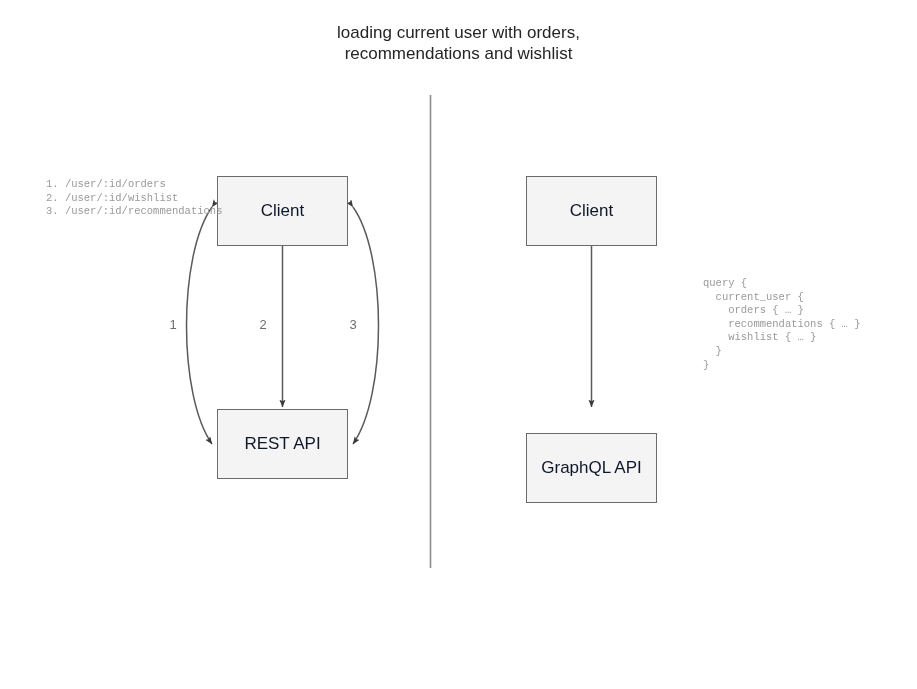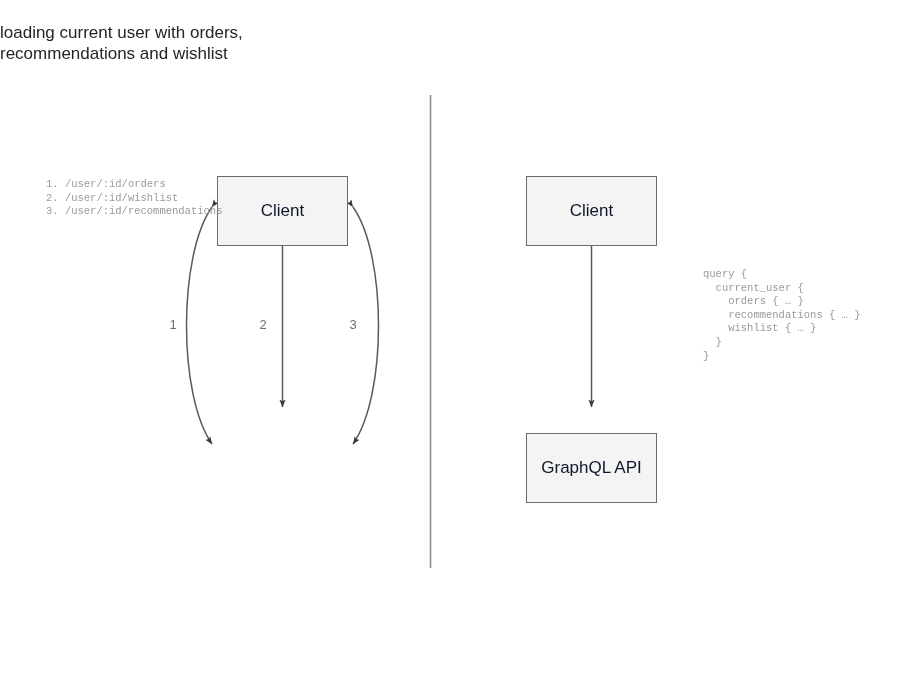--- a/index.html
+++ b/index.html
@@ -22,20 +22,21 @@
     top: 0;
     width: 917px;
     height: 689px;
   }
 
   .title {
     position: absolute;
     left: 0;
     top: 22px;
     width: 917px;
+    text-align: center;
     font-size: 17px;
     line-height: 21px;
     color: #252525;
     white-space: pre-line;
   }
 
   .node {
     position: absolute;
     box-sizing: border-box;
     background: #f4f4f4;
@@ -58,21 +59,21 @@
     position: absolute;
     font-family: "Liberation Mono", "DejaVu Sans Mono", monospace;
     font-size: 10.5px;
     line-height: 13.6px;
     color: #9a9a9a;
     white-space: pre;
     margin-left: 38px;
   }
 
   .endpoint-list { left: 8px; top: 178px; }
-  .gql-query     { left: 665px; top: 268px; }
+  .gql-query     { left: 665px; top: 277px; }
 
   .edge-label {
     position: absolute;
     font-size: 13px;
     color: #6e6e6e;
     text-align: center;
     width: 20px;
   }
   .edge-label-1 { left: 163px; top: 317px; }
   .edge-label-2 { left: 253px; top: 317px; }
@@ -110,20 +111,23 @@
 
     <path d="M 353,207 C 387,255 387,396 353,444" fill="none" stroke="#5a5a5a" stroke-width="1.5" marker-start="url(#arrowhead)" marker-end="url(#arrowhead)"></path>
 
     <line x1="591.5" y1="244" x2="591.5" y2="407" stroke="#5a5a5a" stroke-width="1.5" marker-start="url(#arrowhead)" marker-end="url(#arrowhead)"></line>
   </svg>
 
   <div class="node node-client-rest">
     <span>Client</span>
   </div>
 
+  <div class="node node-rest-api">
+    <span>REST API</span>
+  </div>
 
   <div class="mono endpoint-list">1. /user/:id/orders
 2. /user/:id/wishlist
 3. /user/:id/recommendations</div>
 
   <div class="edge-label edge-label-1">1</div>
   <div class="edge-label edge-label-2">2</div>
   <div class="edge-label edge-label-3">3</div>
 
   <div class="node node-client-gql">

